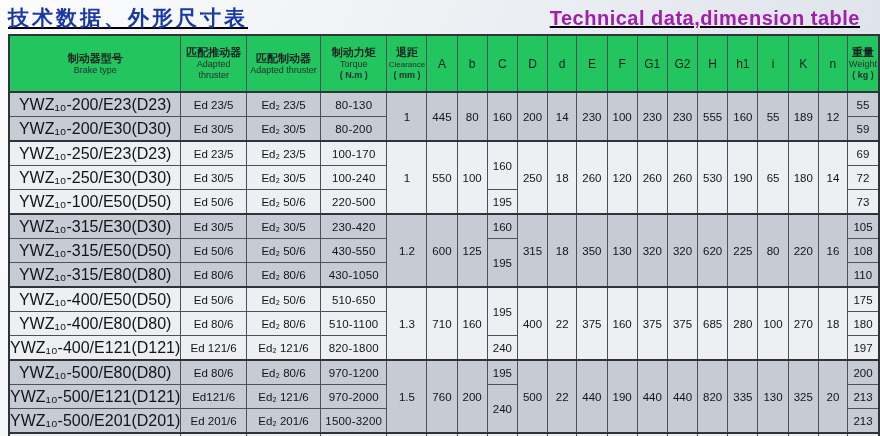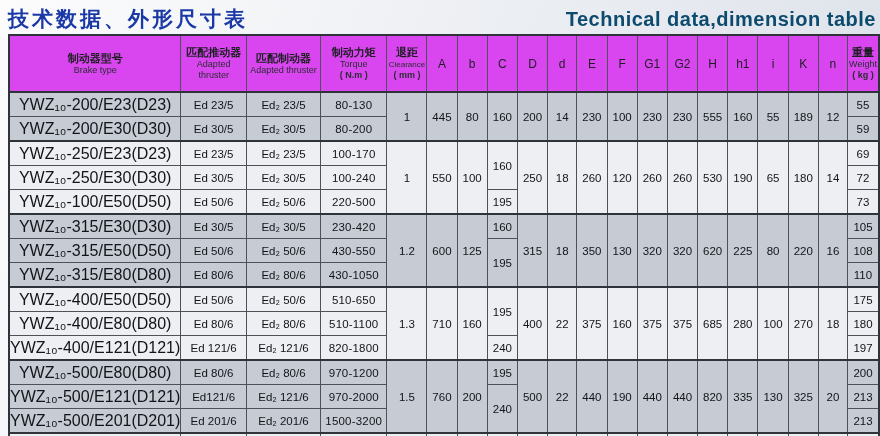--- a/index.html
+++ b/index.html
@@ -2,26 +2,26 @@
 <html><head>
 <meta charset="utf-8">
 <style>
   html,body{margin:0;padding:0;}
   body{
     width:880px;height:436px;overflow:hidden;position:relative;
     background:linear-gradient(115deg,#fcfcfd 0%,#f0f2f5 35%,#e2e6ed 75%,#d8dde6 100%);
     font-family:"Liberation Sans","DejaVu Sans",sans-serif;
     -webkit-font-smoothing:antialiased;
   }
-  .titlebar{display:flex;justify-content:space-between;align-items:flex-end;padding:4px 4px 0 8px;height:32px;box-sizing:border-box;}
+  .titlebar{display:flex;justify-content:space-between;align-items:center;padding:4px 20px 0 8px;height:32px;box-sizing:border-box;text-decoration:underline;}
   .title-zh{color:#1a38a6;font-size:21px;font-weight:bold;letter-spacing:3px;line-height:26px;}
-  .title-en{color:#0c4a6e;font-size:20px;font-weight:bold;letter-spacing:0.5px;line-height:26px;}
+  .title-en{color:#a21caf;font-size:20px;font-weight:bold;letter-spacing:0.5px;line-height:26px;}
   table{border-collapse:collapse;table-layout:fixed;margin-left:8px;margin-top:2px;border:2px solid #2f343b;}
   th,td{border:1px solid #4c515a;text-align:center;vertical-align:middle;padding:0;overflow:hidden;white-space:nowrap;}
-  thead th{height:53px;background:#d946ef;padding:1px;}
+  thead th{height:53px;background:#22c55e;padding:1px;}
   thead .zh{display:block;font-size:11px;font-weight:bold;color:#1c1e22;line-height:13px;}
   thead .en{display:block;font-size:9px;font-weight:normal;color:#2a2d32;line-height:11px;}
   thead .unit{display:block;font-size:9px;font-weight:bold;color:#2a2d32;line-height:11px;}
   thead th.dim{font-size:12px;font-weight:normal;color:#1c1e22;}
   tbody td{height:23px;font-size:11.5px;color:#121418;background:#edeff3;}
   tbody td.model{font-size:16px;}
   tr.g-shaded td{background:#c6cbd4;}
   tr.grp-first td{border-top:2px solid #2f343b;}
   tbody td.torq{letter-spacing:0.2px;}
 </style>

